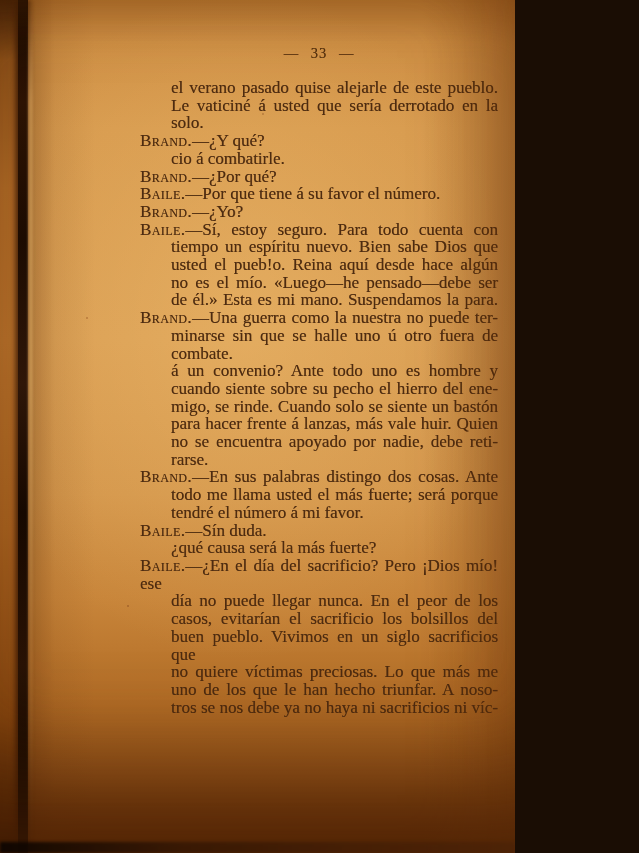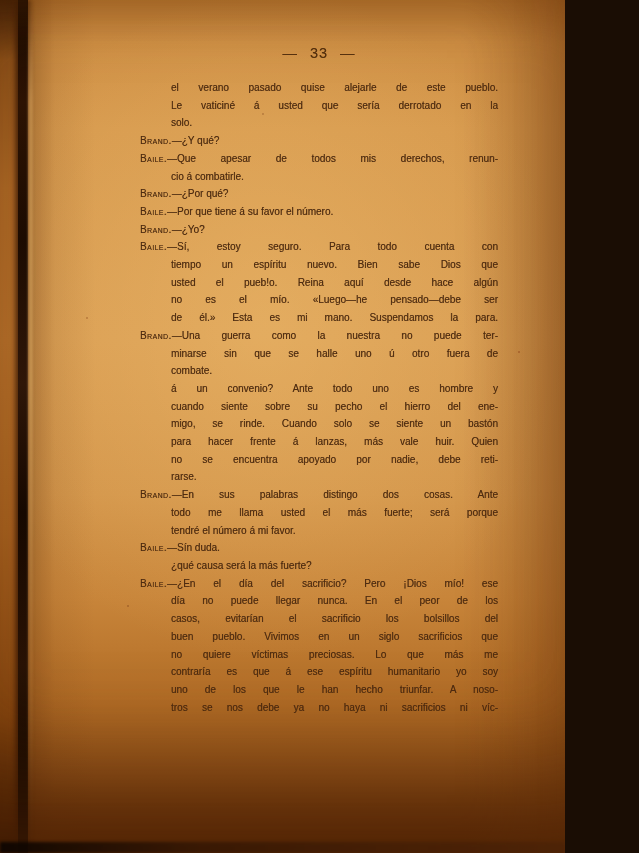--- a/index.html
+++ b/index.html
@@ -1,23 +1,23 @@
 <!DOCTYPE html>
 <html><head>
 <meta charset="utf-8">
 <style>
   html, body { margin: 0; padding: 0; background: #1a0d04; }
   * { box-sizing: border-box; }
 
   .photo {
     position: relative;
-    width: 565px;
+    width: 515px;
     height: 853px;
     overflow: hidden;
-    font-family: Liberation Sans, sans-serif;
+    font-family: Liberation Serif, serif;
     background-color: #d6984a;
     background-image:
       radial-gradient(circle 2px at 519px 352px, rgba(140,60,20,0.75), rgba(140,60,20,0) 70%),
       radial-gradient(circle 2px at 87px 318px, rgba(130,60,20,0.6), rgba(130,60,20,0) 70%),
       radial-gradient(circle 2px at 128px 606px, rgba(110,50,18,0.6), rgba(110,50,18,0) 70%),
       radial-gradient(circle 2px at 263px 114px, rgba(110,50,18,0.5), rgba(110,50,18,0) 70%),
       linear-gradient(270deg, rgba(130,70,20,0.38), rgba(130,70,20,0) 18%),
       linear-gradient(90deg, rgba(100,50,12,0.35) 30px, rgba(100,50,12,0.10) 55px, rgba(0,0,0,0) 95px),
       radial-gradient(ellipse 75% 55% at 47% 38%, rgba(255,212,132,0.28), rgba(255,212,132,0) 72%),
       linear-gradient(180deg,
@@ -58,21 +58,21 @@
     text-align: center;
     font-size: 14.5px;
     letter-spacing: 1px;
     word-spacing: 7px;
     color: #56320f;
     text-shadow: 0 0 0.6px rgba(86,50,15,0.7);
   }
 
   .text-block {
     position: absolute; left: 140px; top: 79px; width: 358px;
-    font-size: 10px;
+    font-size: 17px;
     line-height: 17.7px;
     color: #4d2b10;
     text-shadow: 0.3px 0.3px 0.5px rgba(77,43,16,0.55);
   }
 
   .line { min-height: 17.7px; }
   .line.indent { padding-left: 31px; }
   .line.just { text-align: justify; text-align-last: justify; }
   .line.gap { margin-top: 3px; }
 
@@ -107,21 +107,20 @@
   <div class="crease"></div>
   <div class="page-edge-light"></div>
 
   <div class="page-number">— 33 —</div>
 
   <div class="text-block" id="text-block">
       <div class="line indent just">el verano pasado quise alejarle de este pueblo.</div>
       <div class="line indent just">Le vaticiné á usted que sería derrotado en la</div>
       <div class="line indent">solo.</div>
       <div class="line"><span class="speaker">Brand.</span>—¿Y qué?</div>
-      <div class="line just"><span class="speaker">Baile.</span>—Que apesar de todos mis derechos, renun-</div>
       <div class="line indent">cio á combatirle.</div>
       <div class="line"><span class="speaker">Brand.</span>—¿Por qué?</div>
       <div class="line"><span class="speaker">Baile.</span>—Por que tiene á su favor el número.</div>
       <div class="line"><span class="speaker">Brand.</span>—¿Yo?</div>
       <div class="line just"><span class="speaker">Baile.</span>—Sí, estoy seguro.  Para todo cuenta con</div>
       <div class="line indent just">tiempo un espíritu nuevo.  Bien sabe Dios que</div>
       <div class="line indent just">usted el pueb!o.  Reina aquí desde hace algún</div>
       <div class="line indent just">no es el mío.  «Luego—he pensado—debe ser</div>
       <div class="line indent just">de él.» Esta es mi mano. Suspendamos la para.</div>
       <div class="line just"><span class="speaker">Brand.</span>—Una guerra como la nuestra no puede ter-</div>
@@ -136,20 +135,19 @@
       <div class="line just"><span class="speaker">Brand.</span>—En sus palabras distingo dos cosas.  Ante</div>
       <div class="line indent just">todo me llama usted el más fuerte; será porque</div>
       <div class="line indent">tendré el número á mi favor.</div>
       <div class="line"><span class="speaker">Baile.</span>—Sín duda.</div>
       <div class="line indent">¿qué causa será la más fuerte?</div>
       <div class="line just"><span class="speaker">Baile.</span>—¿En el día del sacrificio? Pero ¡Dios mío! ese</div>
       <div class="line indent just">día no puede llegar nunca.  En el peor de los</div>
       <div class="line indent just">casos, evitarían el sacrificio los bolsillos del</div>
       <div class="line indent just">buen pueblo. Vivimos en un siglo sacrificios que</div>
       <div class="line indent just">no quiere víctimas preciosas.  Lo que más me</div>
-      <div class="line indent just">contraría es que á ese espíritu humanitario yo soy</div>
       <div class="line indent just">uno de los que le han hecho triunfar.  A noso-</div>
       <div class="line indent just">tros se nos debe ya no haya ni sacrificios ni víc-</div>
     </div>
 
   <div class="vignette"></div>
   <div class="bottom-edge"></div>
 </div>
 
 </body></html>

